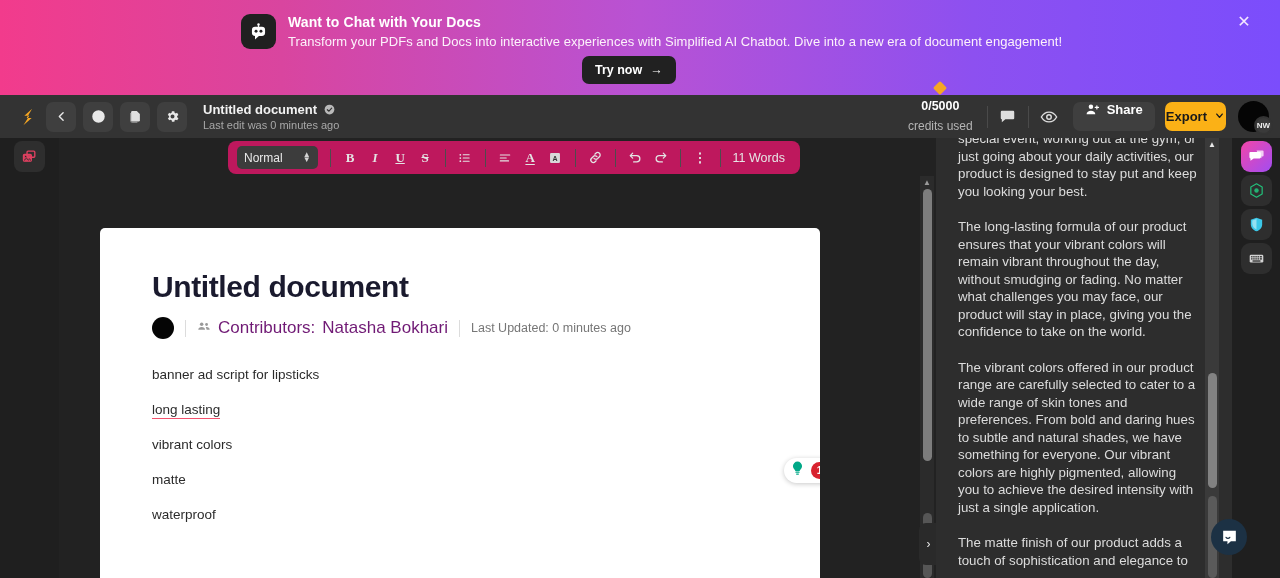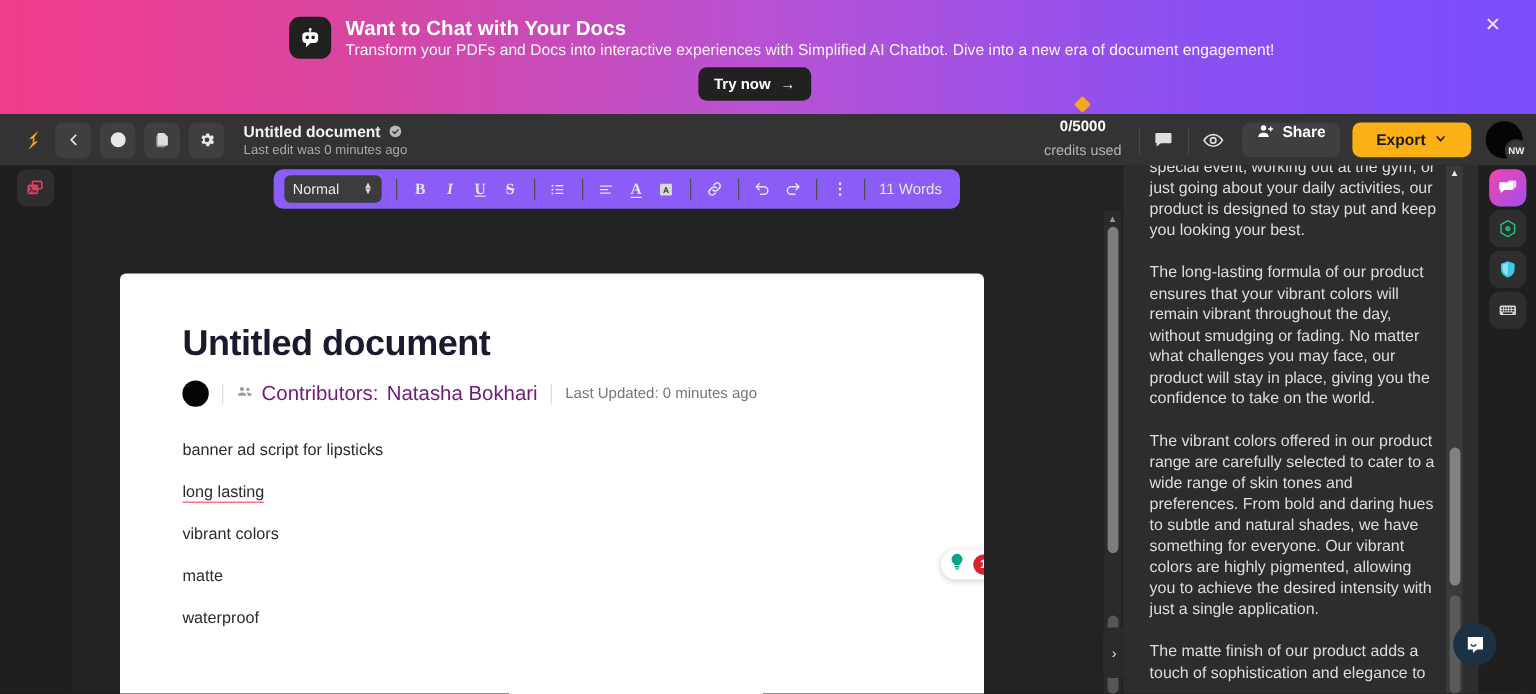--- a/index.html
+++ b/index.html
@@ -19,21 +19,21 @@
     overflow: hidden;
   }
   .banner-inner { position: relative; width: 100%; height: 100%; }
   .banner-bot {
     position: absolute; left: 241px; top: 14px;
     width: 35px; height: 35px; border-radius: 9px;
     background: #202020; display: flex; align-items: center; justify-content: center;
   }
   .banner-title {
     position: absolute; left: 288px; top: 14px;
-    font-size: 17px; font-weight: bold; color: #ffffff; letter-spacing: .1px;
+    font-size: 14px; font-weight: bold; color: #ffffff; letter-spacing: .1px;
   }
   .banner-sub {
     position: absolute; left: 288px; top: 34px;
     font-size: 13px; color: #fdf2fb; letter-spacing: .05px;
   }
   .banner-cta {
     position: absolute; left: 582px; top: 56px;
     height: 28px; padding: 0 13px; border-radius: 7px;
     background: #212121; color: #fff; font-size: 12.5px; font-weight: bold;
     display: flex; align-items: center; gap: 8px; border: none; cursor: pointer;
@@ -90,21 +90,21 @@
     justify-content: center; color: #dedede; cursor: pointer; margin: 0 3px;
   }
   .share-btn {
     display: flex; align-items: flex-start; gap: 7px; height: 29px;
     padding: 0 12px; border-radius: 7px; background: #3f3f3f;
     color: #ffffff; font-size: 13px; font-weight: bold; cursor: pointer;
     border: none; font-family: inherit; margin-left: 4px;
   }
   .export-btn {
     display: flex; align-items: center; gap: 7px; height: 29px;
-    padding: 0 20px; border-radius: 7px; background: #fbb116;
+    padding: 0 1px; border-radius: 7px; background: #fbb116;
     color: #1a1a1a; font-size: 13px; font-weight: bold; cursor: pointer;
     border: none; font-family: inherit; margin-left: 10px;
   }
   .avatar-wrap { position: relative; margin-left: 12px; margin-right: 11px; width: 31px; height: 31px; cursor: pointer;}
   .avatar {
     width: 31px; height: 31px; border-radius: 50%; background: #050505;
   }
   .avatar-badge {
     position: absolute; right: -4px; bottom: -3px;
     width: 19px; height: 19px; border-radius: 50%;
@@ -125,21 +125,21 @@
     cursor: pointer;
   }
 
   
   .editor-area {
     position: absolute; left: 59px; top: 138px; width: 877px; height: 440px;
     background: #222222;
   }
   .fmt-toolbar {
     position: absolute; left: 169px; top: 3px;
-    height: 33px; border-radius: 8px; background: #8b5cf6;
+    height: 33px; border-radius: 8px; background: #be185d;
     display: flex; align-items: center; padding: 0 9px; gap: 2px;
   }
   .sel-normal {
     display: flex; align-items: center; gap: 20px;
     height: 23px; padding: 0 7px; border-radius: 5px; background: #3c3c3c;
     color: #e9e9e9; font-size: 12px; cursor: pointer; margin-right: 4px;
   }
   .sel-normal .updown { display: flex; flex-direction: column; line-height: .62; font-size: 8px; color: #d4d4d4;}
   .fbtn {
     width: 23px; height: 24px; display: flex; align-items: center;

